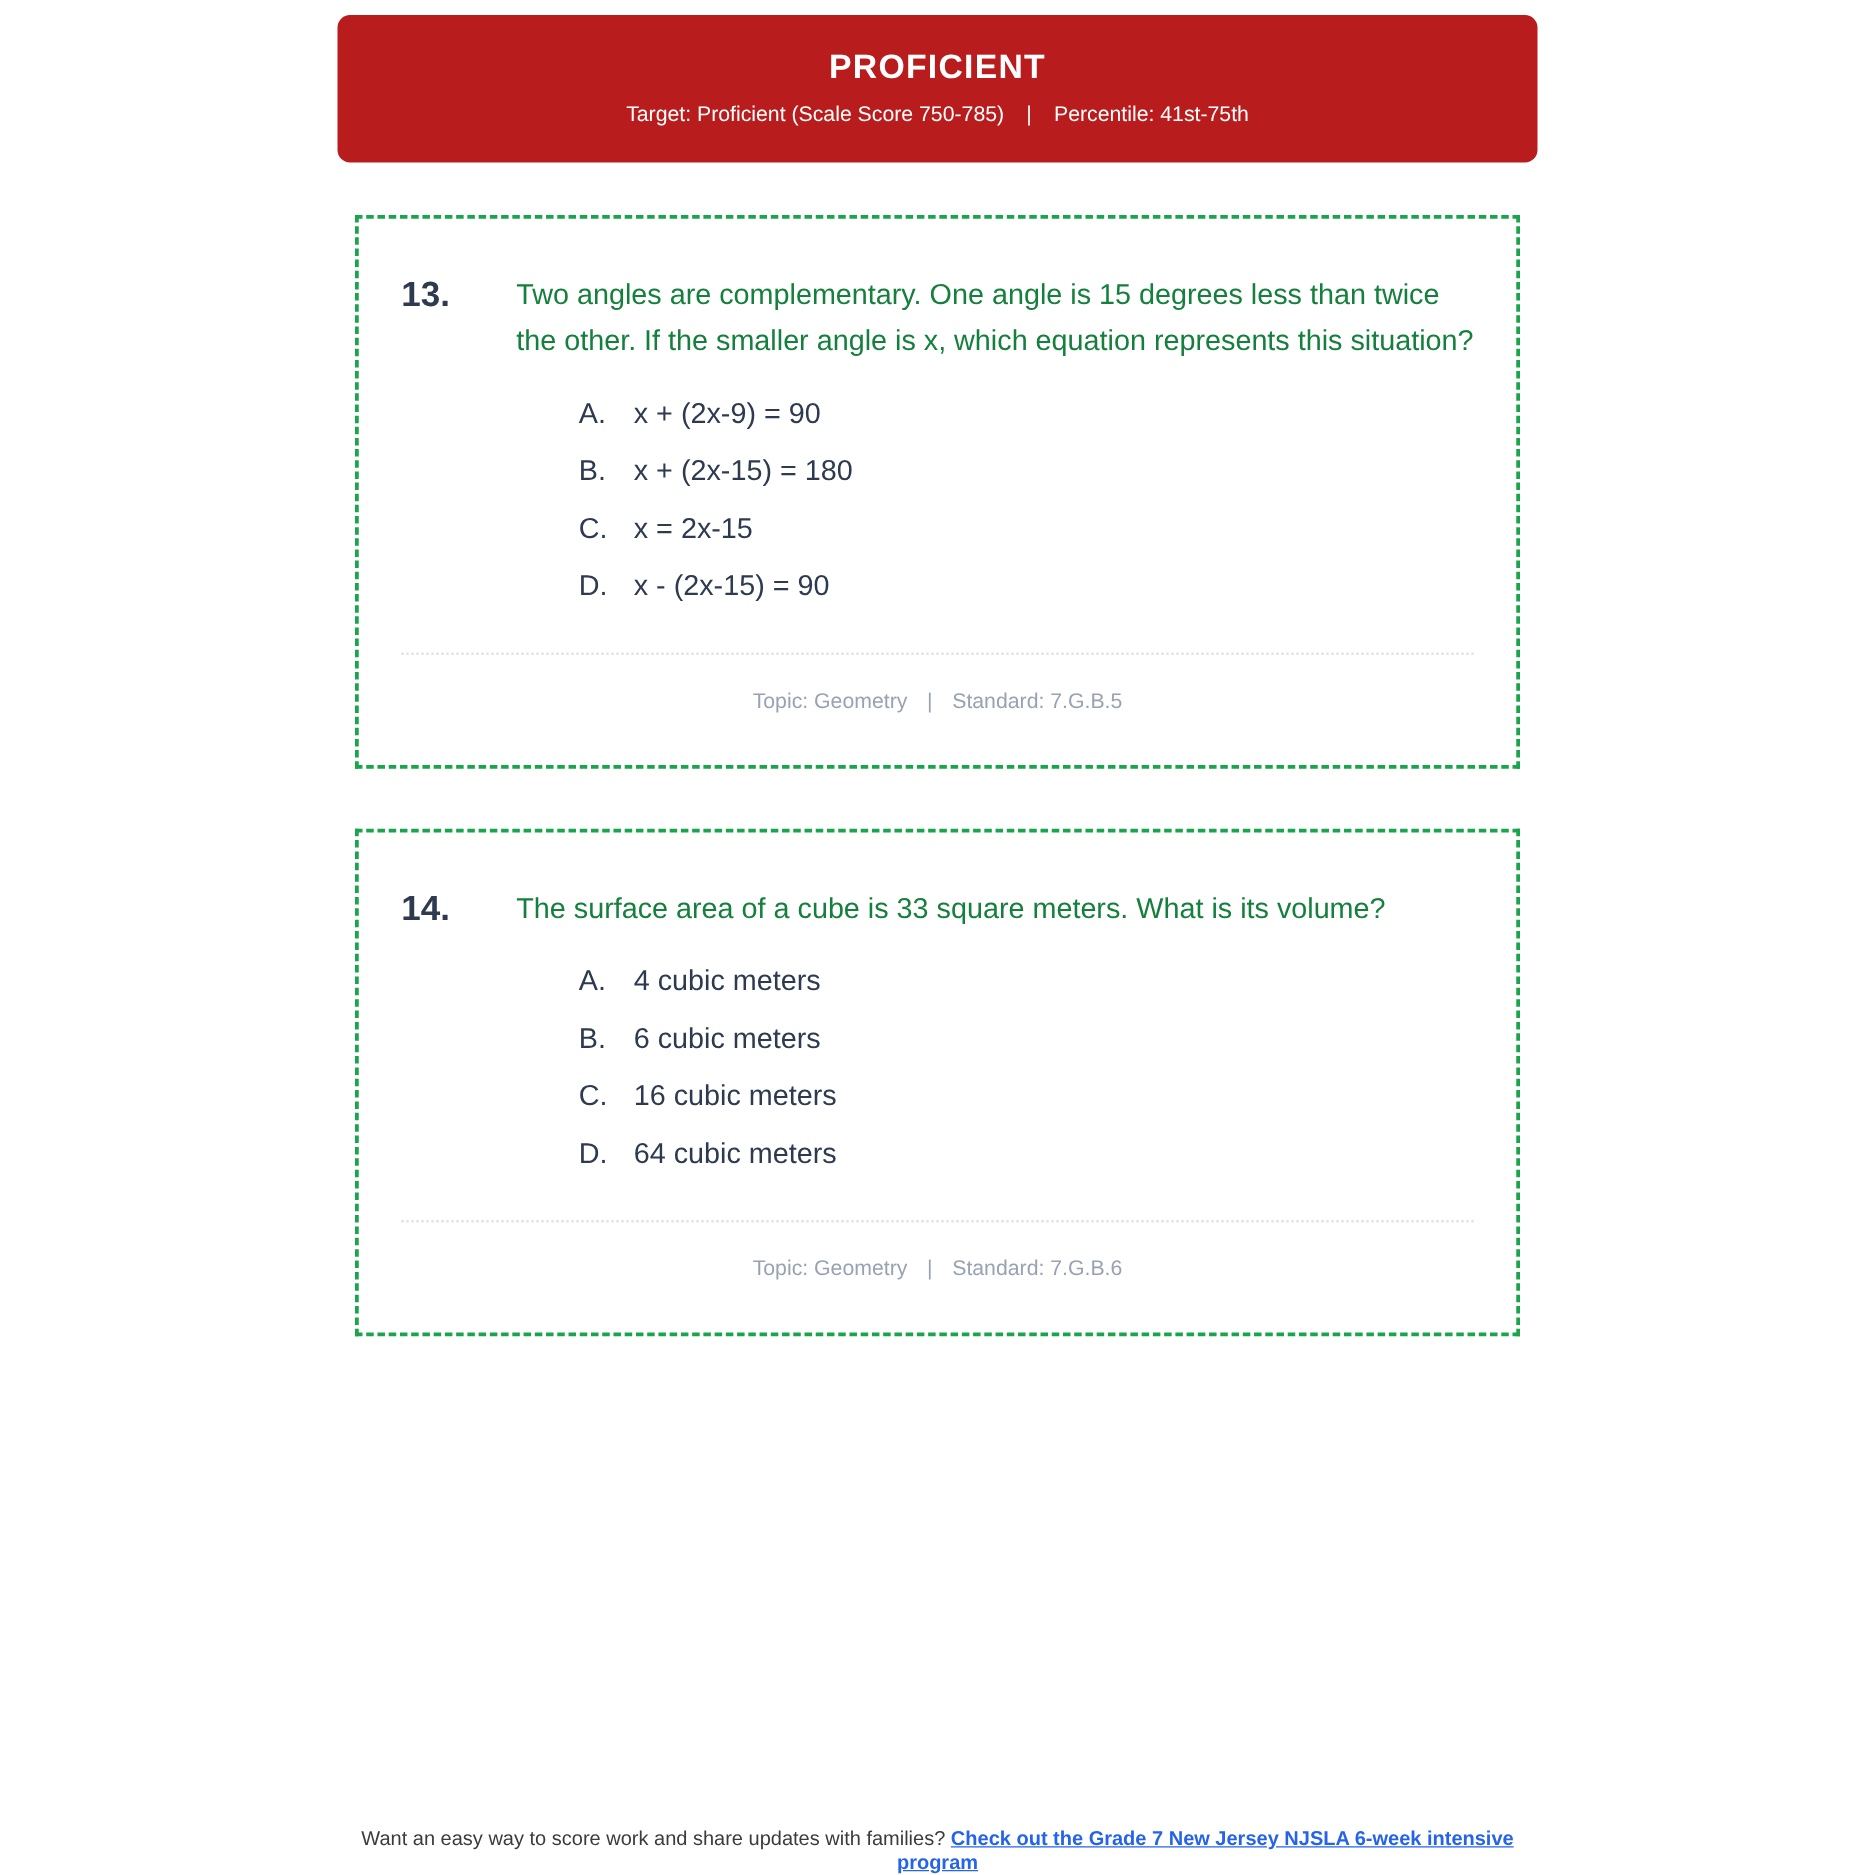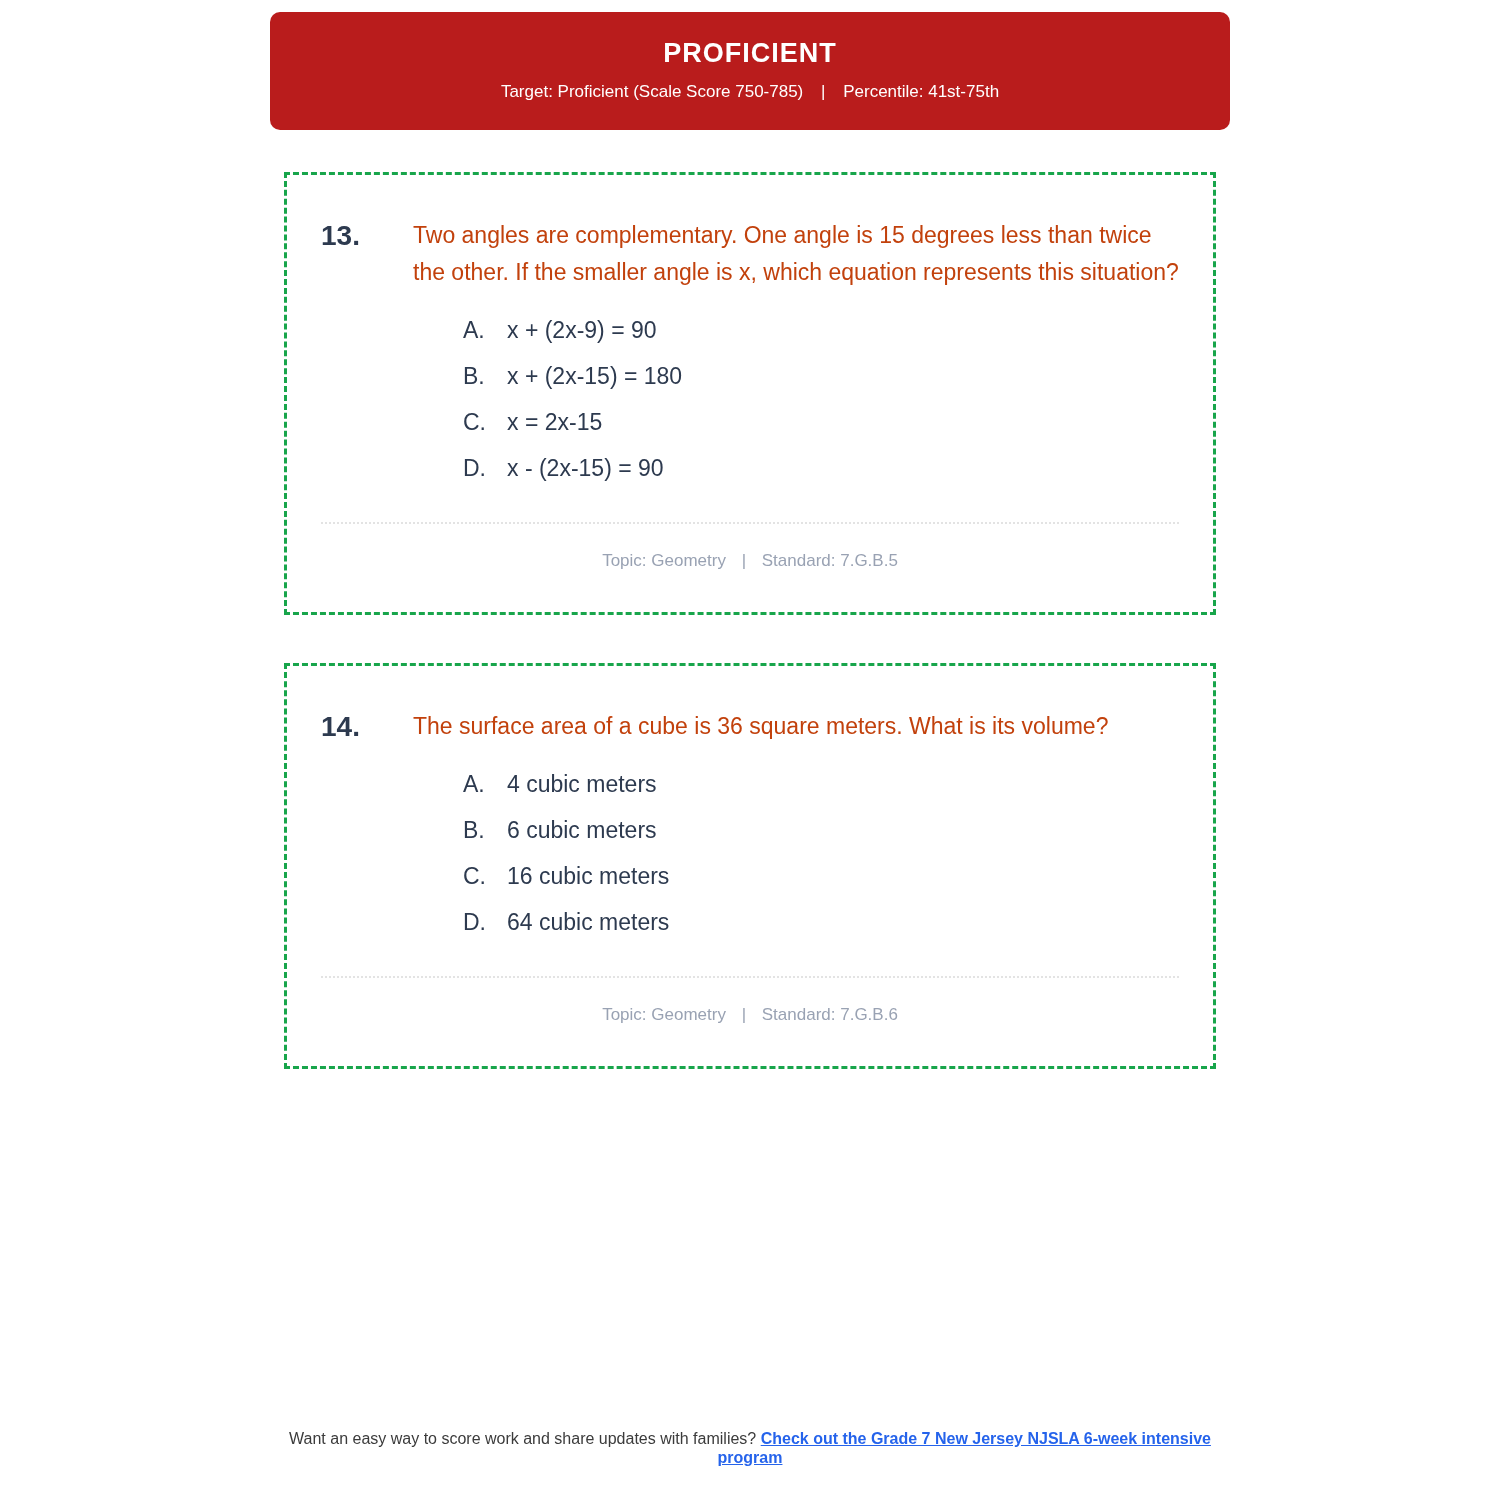--- a/index.html
+++ b/index.html
@@ -64,21 +64,21 @@
     line-height: 37px;
     color: #2d3a4f;
   }
   .q-body {
     flex: 1;
   }
   .q-text {
     margin: 0;
     font-size: 23px;
     line-height: 37px;
-    color: #c2410c;
+    color: #15803d;
     max-width: 775px;
   }
   .options {
     margin-top: 21px;
     margin-left: 50px;
   }
   .option {
     display: flex;
     font-size: 23px;
     line-height: 37px;
@@ -102,21 +102,21 @@
     line-height: 22px;
   }
   .meta .meta-sep {
     margin: 0 11px;
   }
 
   
   .page-footer {
     position: absolute;
     left: 0;
-    bottom: 33px;
+    bottom: 0;
     width: 100%;
     text-align: center;
   }
   .page-footer p {
     width: 950px;
     margin: 0 auto;
     font-size: 16px;
     line-height: 19px;
     color: #3b3b3b;
   }
@@ -168,21 +168,21 @@
     <span>Topic: Geometry</span>
     <span class="meta-sep">|</span>
     <span>Standard: 7.G.B.5</span>
   </div>
 </section>
 
 <section class="card second">
   <div class="q-row">
     <div class="q-num">14.</div>
     <div class="q-body">
-      <p class="q-text">The surface area of a cube is 36 square meters. What is its volume?</p>
+      <p class="q-text">The surface area of a cube is 33 square meters. What is its volume?</p>
       <div class="options">
         <div class="option">
           <span class="opt-letter">A.</span>
           <span class="opt-text">4 cubic meters</span>
         </div>
         <div class="option">
           <span class="opt-letter">B.</span>
           <span class="opt-text">6 cubic meters</span>
         </div>
         <div class="option">

